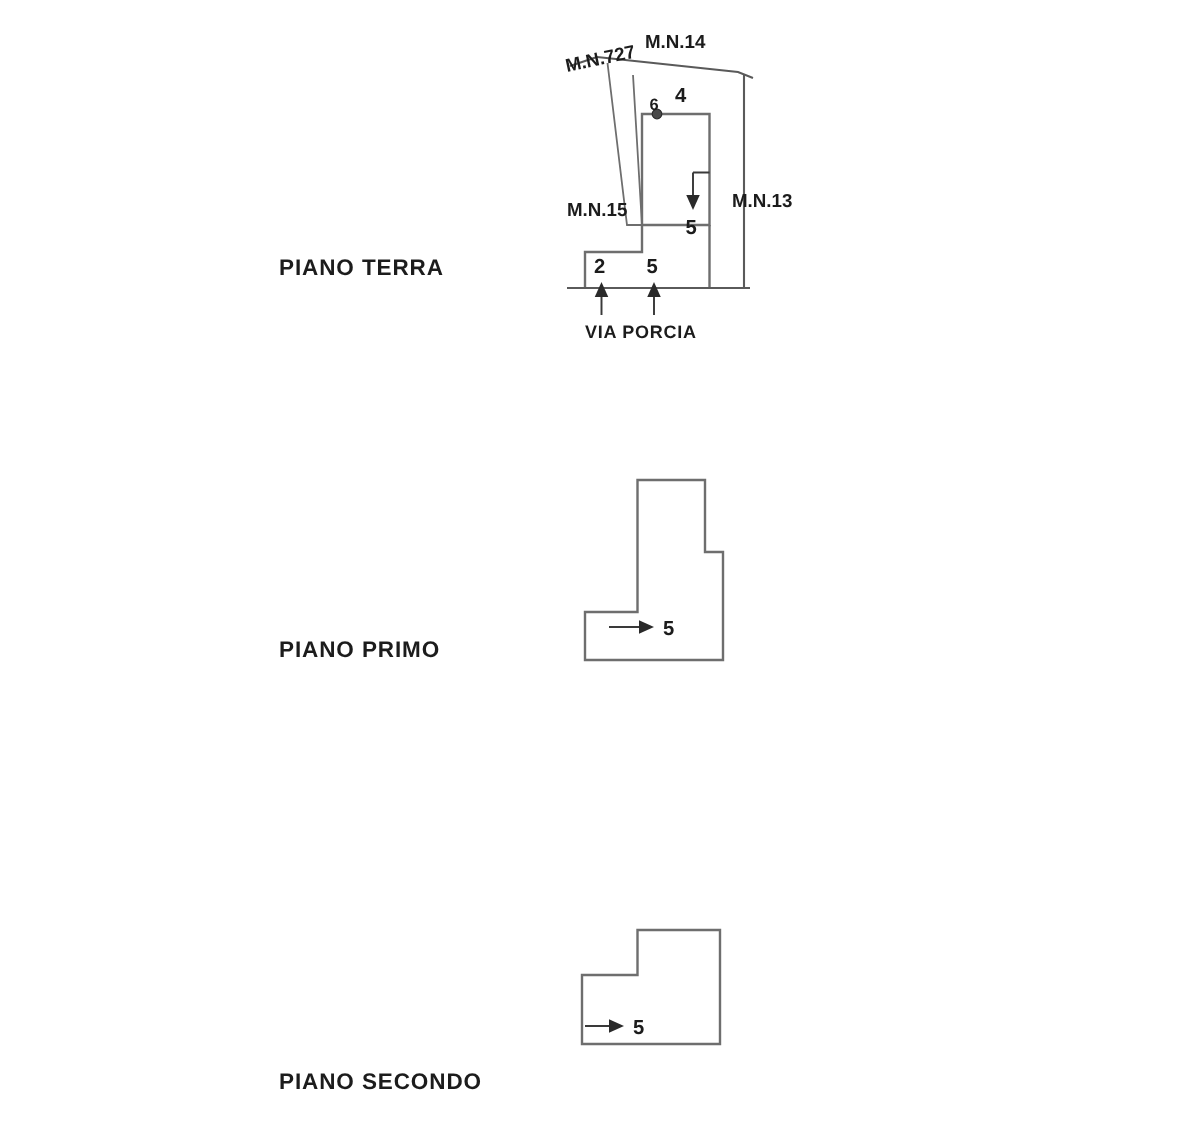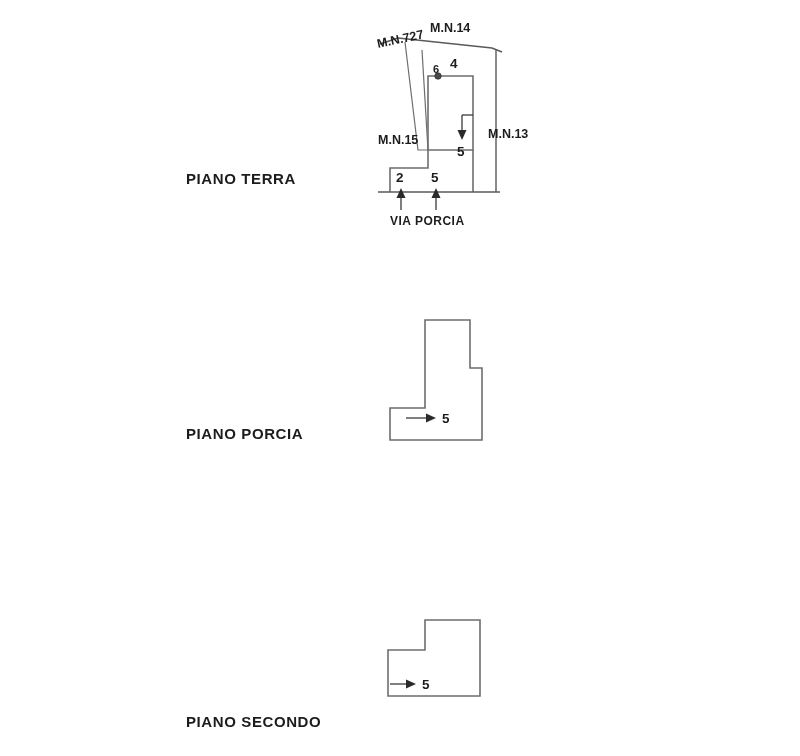--- a/index.html
+++ b/index.html
@@ -101,21 +101,21 @@
 
     <text class="svg-text t-num" x="90" y="58">4</text>
     <text class="svg-text t-num" x="73" y="63" style="font-size:11px">6</text>
     <text class="svg-text t-num" x="97" y="146">5</text>
     <text class="svg-text t-num" x="36" y="172">2</text>
     <text class="svg-text t-num" x="71" y="172">5</text>
 
     <text class="svg-text t-road" x="30" y="215">VIA PORCIA</text>
   </svg>
 
-  <div class="floor-label" id="label-primo">PIANO PORCIA</div>
+  <div class="floor-label" id="label-primo">PIANO PRIMO</div>
 
   <svg class="plan-svg" id="plan-first" width="140" height="160" viewBox="0 0 140 160">
 
     <path class="wall" d="M 55 20 L 100 20 L 100 68 L 112 68 L 112 140 L 20 140 L 20 108 L 55 108 Z"></path>
 
     <path class="leader" d="M 36 118 L 58 118"></path>
     <polygon class="arrowhead" points="66,118 56,113.5 56,122.5"></polygon>
     <text class="svg-text t-num" x="72" y="123">5</text>
   </svg>
 

